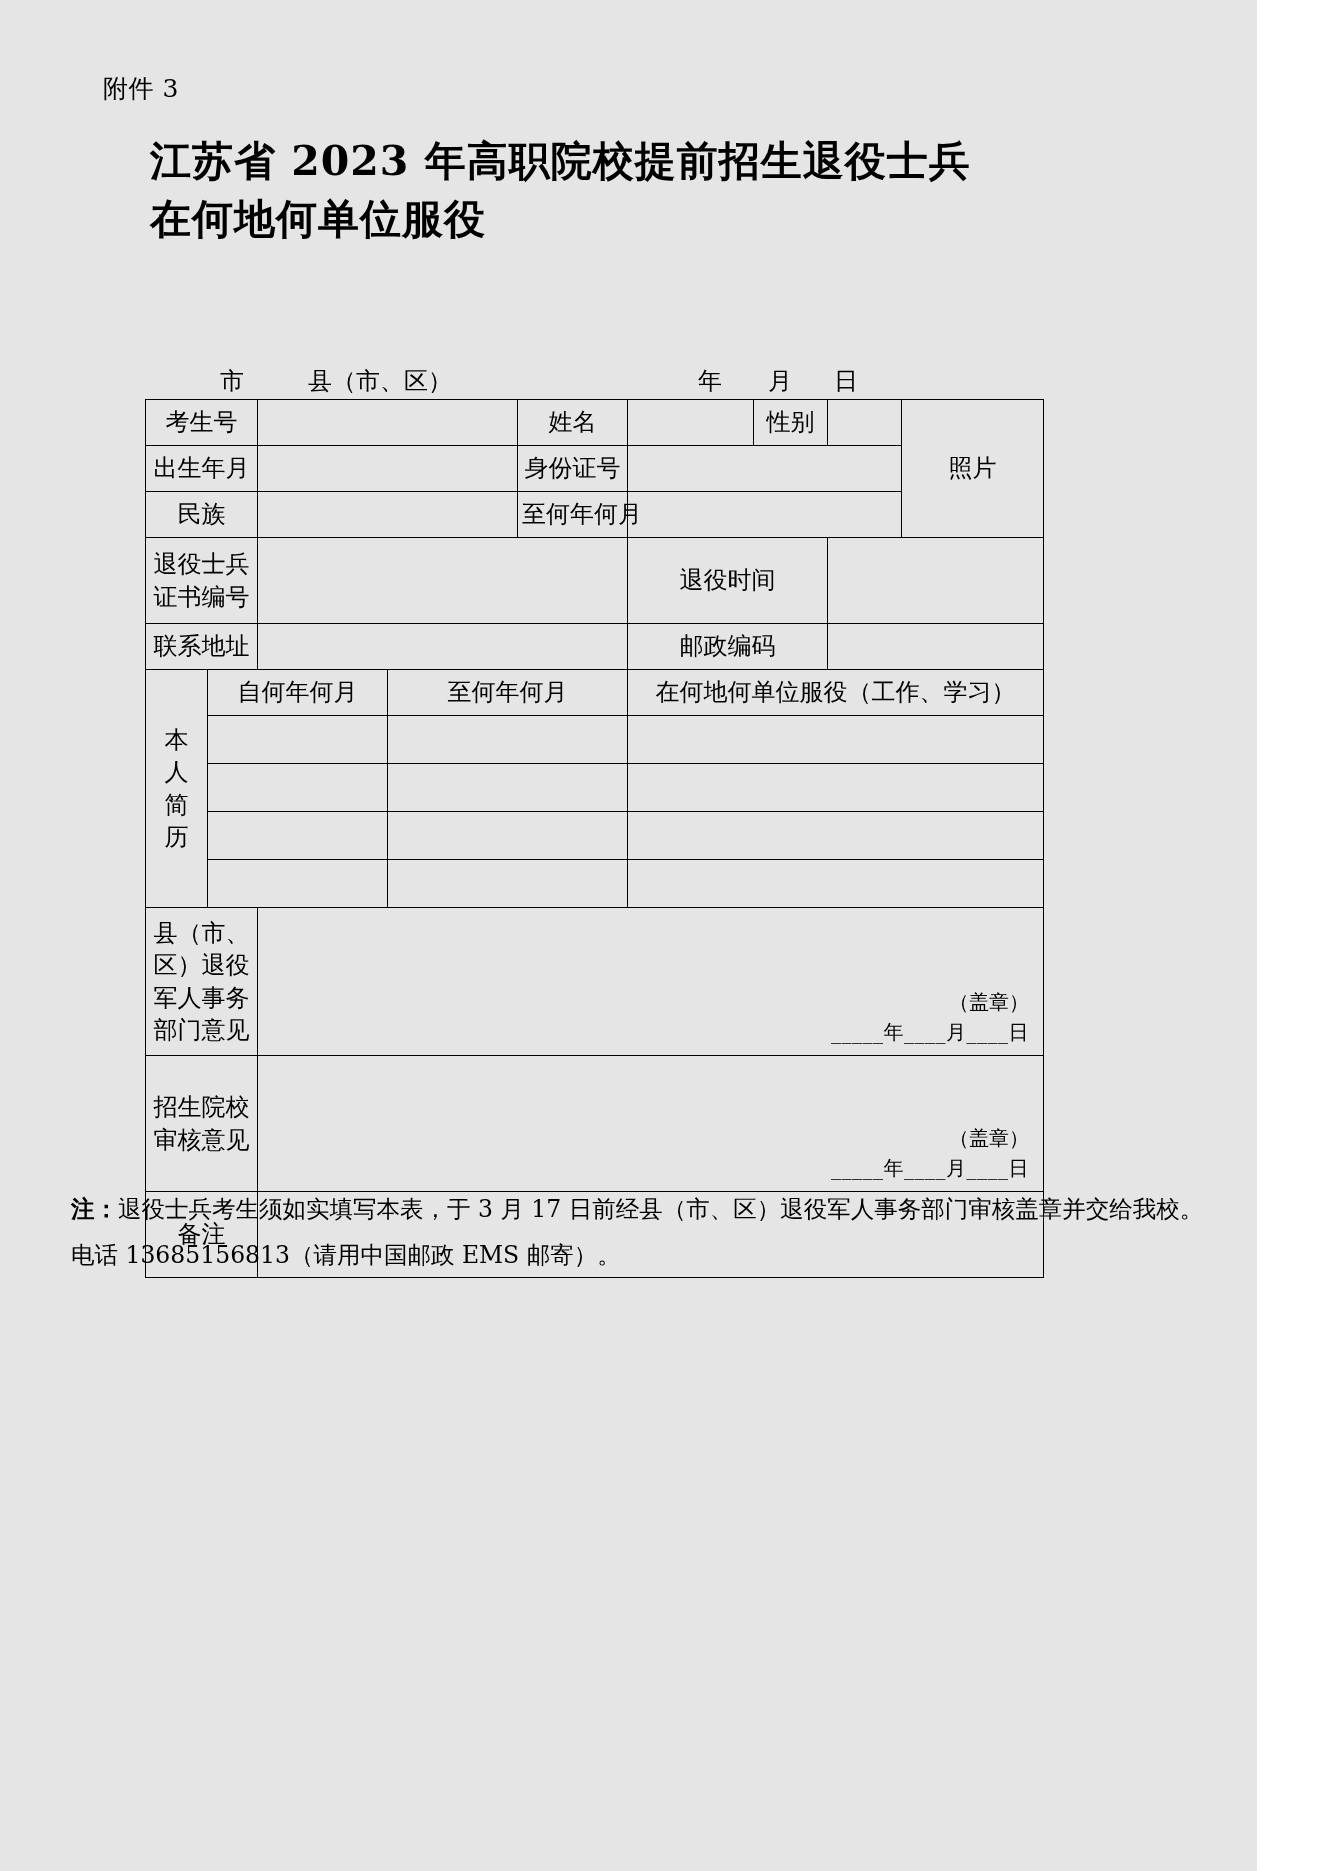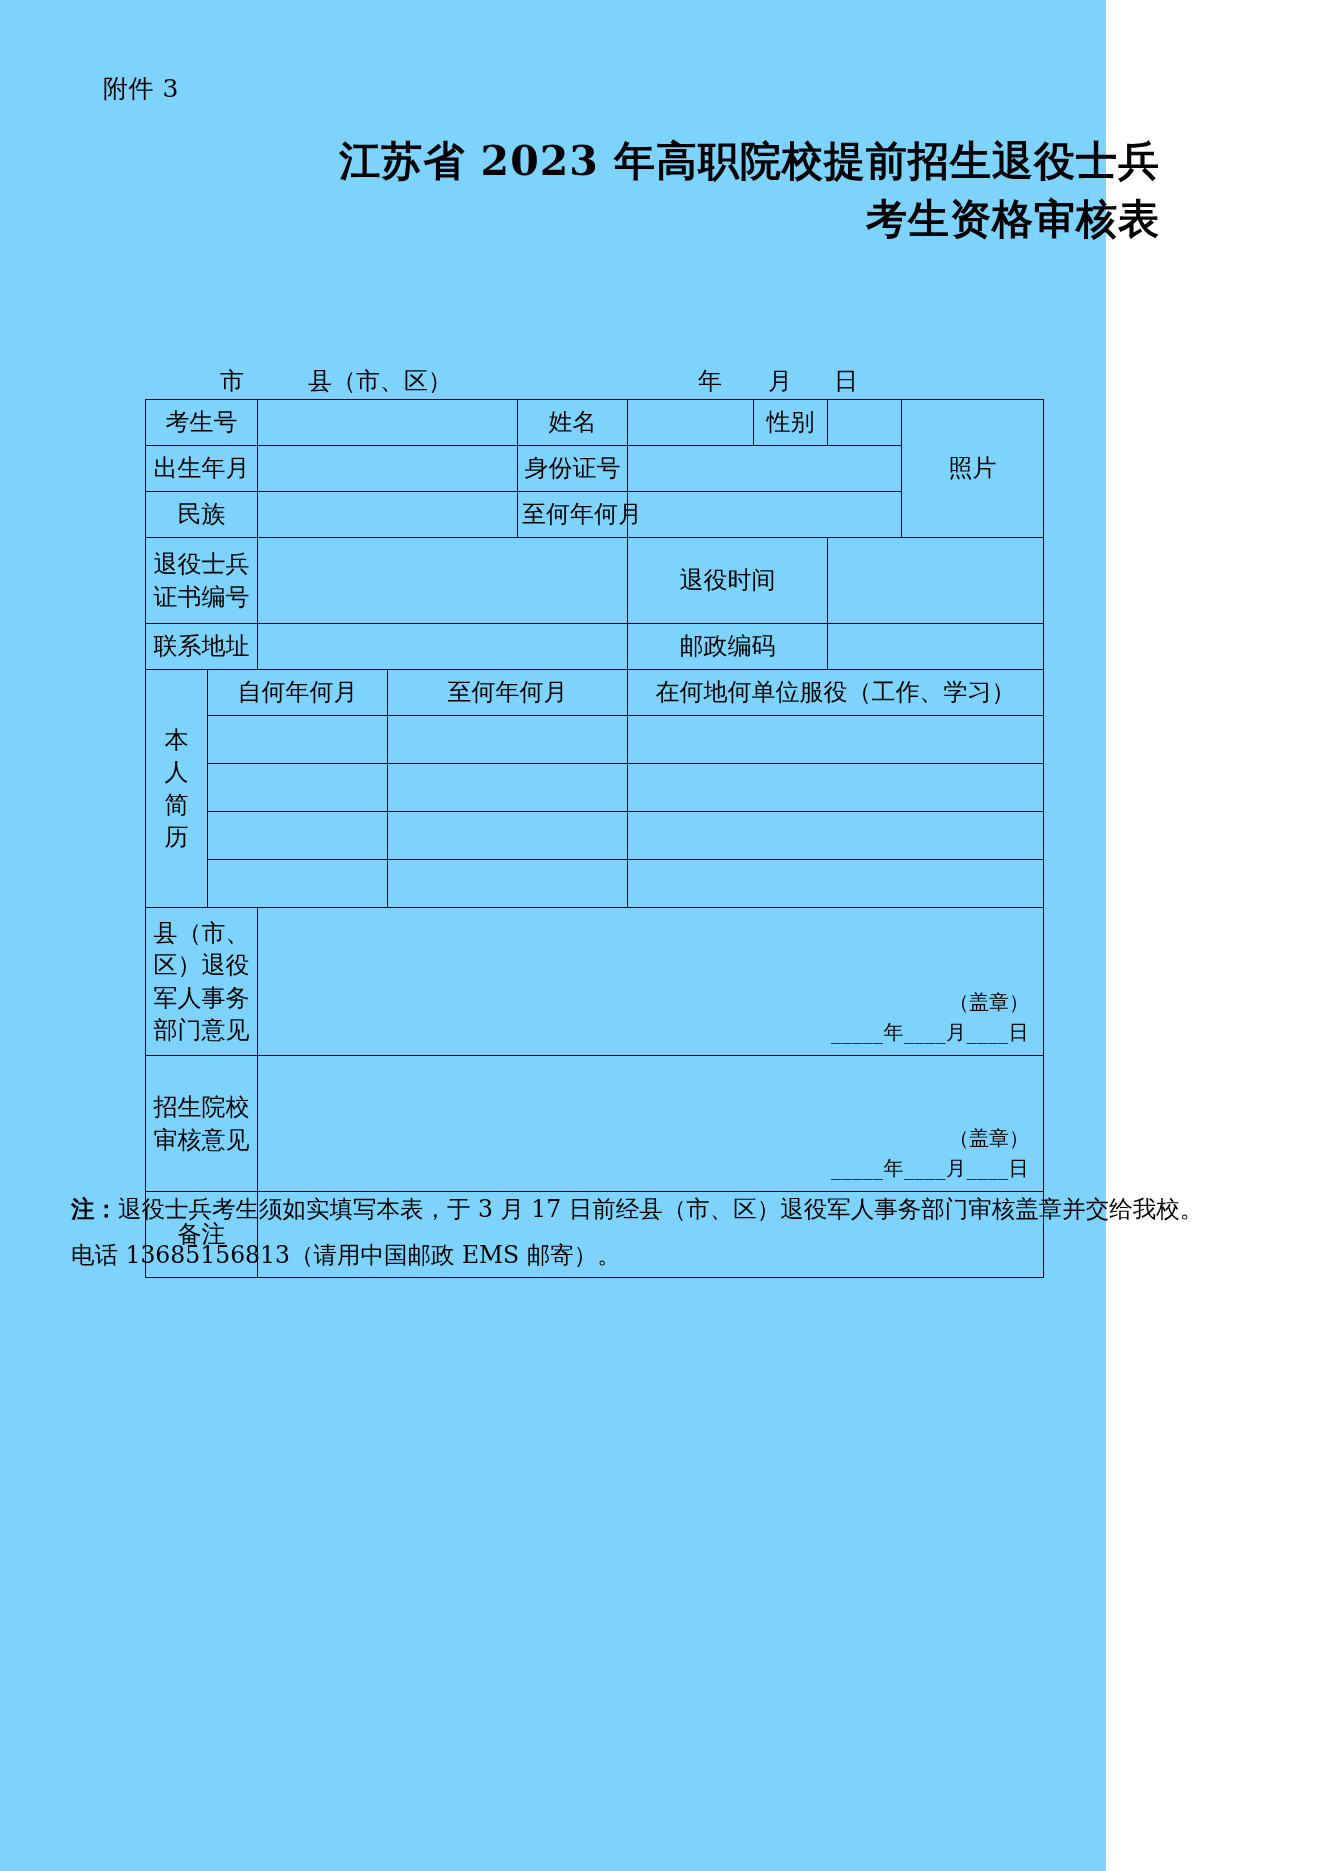--- a/index.html
+++ b/index.html
@@ -13,43 +13,43 @@
     height: 1871px;
     position: relative;
     font-family: "DejaVu Serif", "Liberation Serif", serif;
     color: #000000;
     overflow: hidden;
   }
 
   .page {
     position: absolute;
     left: 0; top: 0;
-    width: 1106px;
+    width: 1257px;
     height: 1871px;
-    background: #7dd3fc;
+    background: #e5e5e5;
     text-decoration: underline;
   }
 
   
   .attach-label {
     position: absolute;
     left: 103px;
     top: 72px;
     font-size: 25px;
     letter-spacing: 0.5px;
     white-space: nowrap;
   }
 
   
   .doc-title {
     position: absolute;
     left: 150px;
     top: 132px;
     width: 1010px;
-    text-align: right;
+    text-align: left;
     font-size: 41px;
     font-weight: bold;
     line-height: 1.42;
     letter-spacing: 1px;
   }
   .doc-title .tl {
     display: block;
   }
 
   
@@ -148,21 +148,21 @@
 </style>
 </head>
 <body>
 
 <div class="page">
 
   <div class="attach-label">附件 3</div>
 
   <div class="doc-title">
     <span class="tl">江苏省 2023 年高职院校提前招生退役士兵</span>
-    <span class="tl">考生资格审核表</span>
+    <span class="tl">在何地何单位服役</span>
   </div>
 
   <div class="meta-line">
     <span class="m-city">市</span>
     <span class="m-county">县（市、区）</span>
     <span class="m-year">年</span>
     <span class="m-month">月</span>
     <span class="m-day">日</span>
   </div>
 

